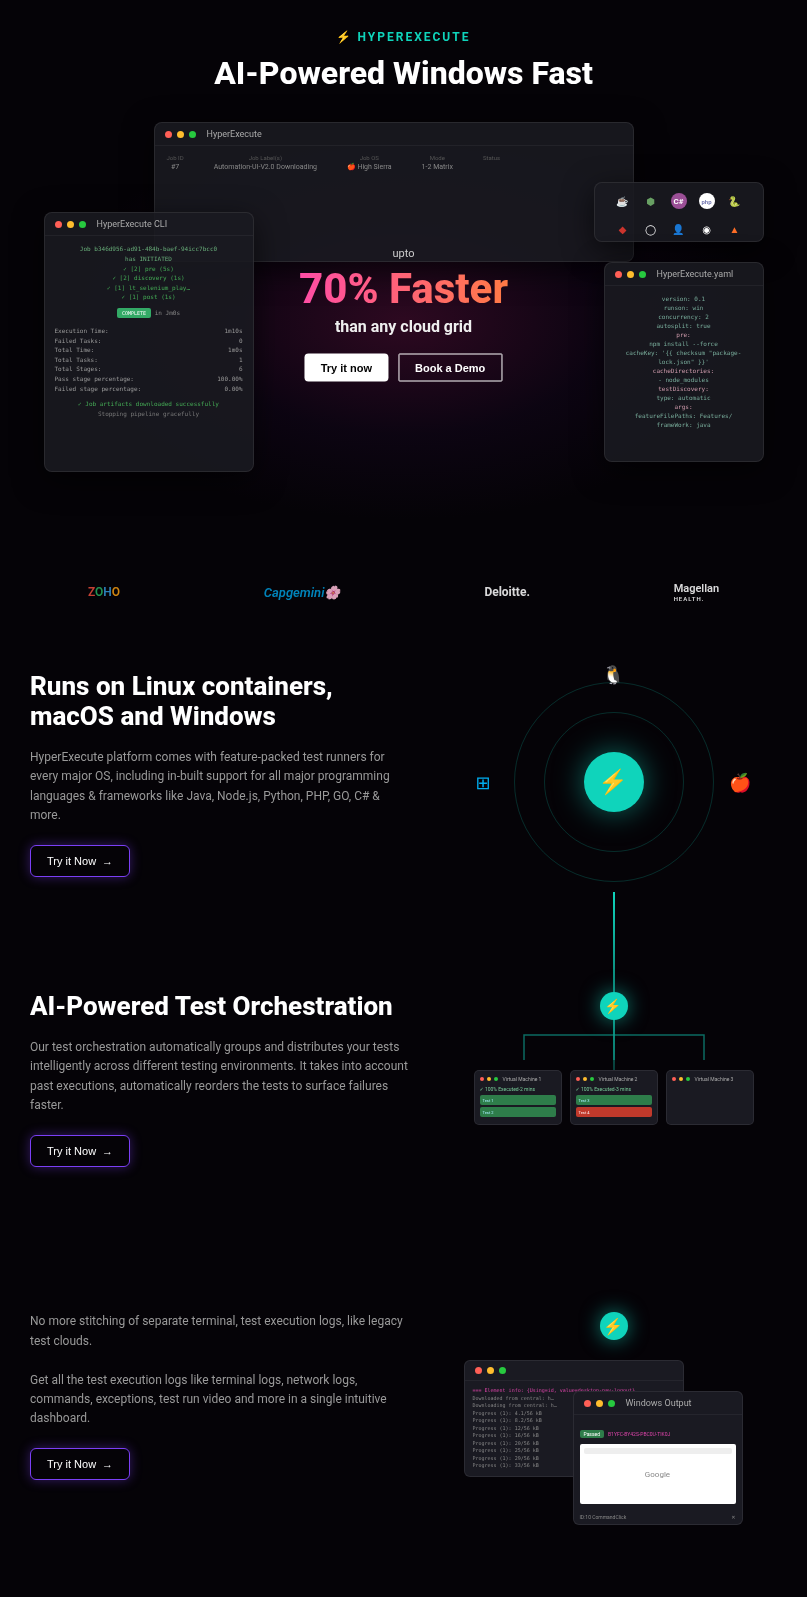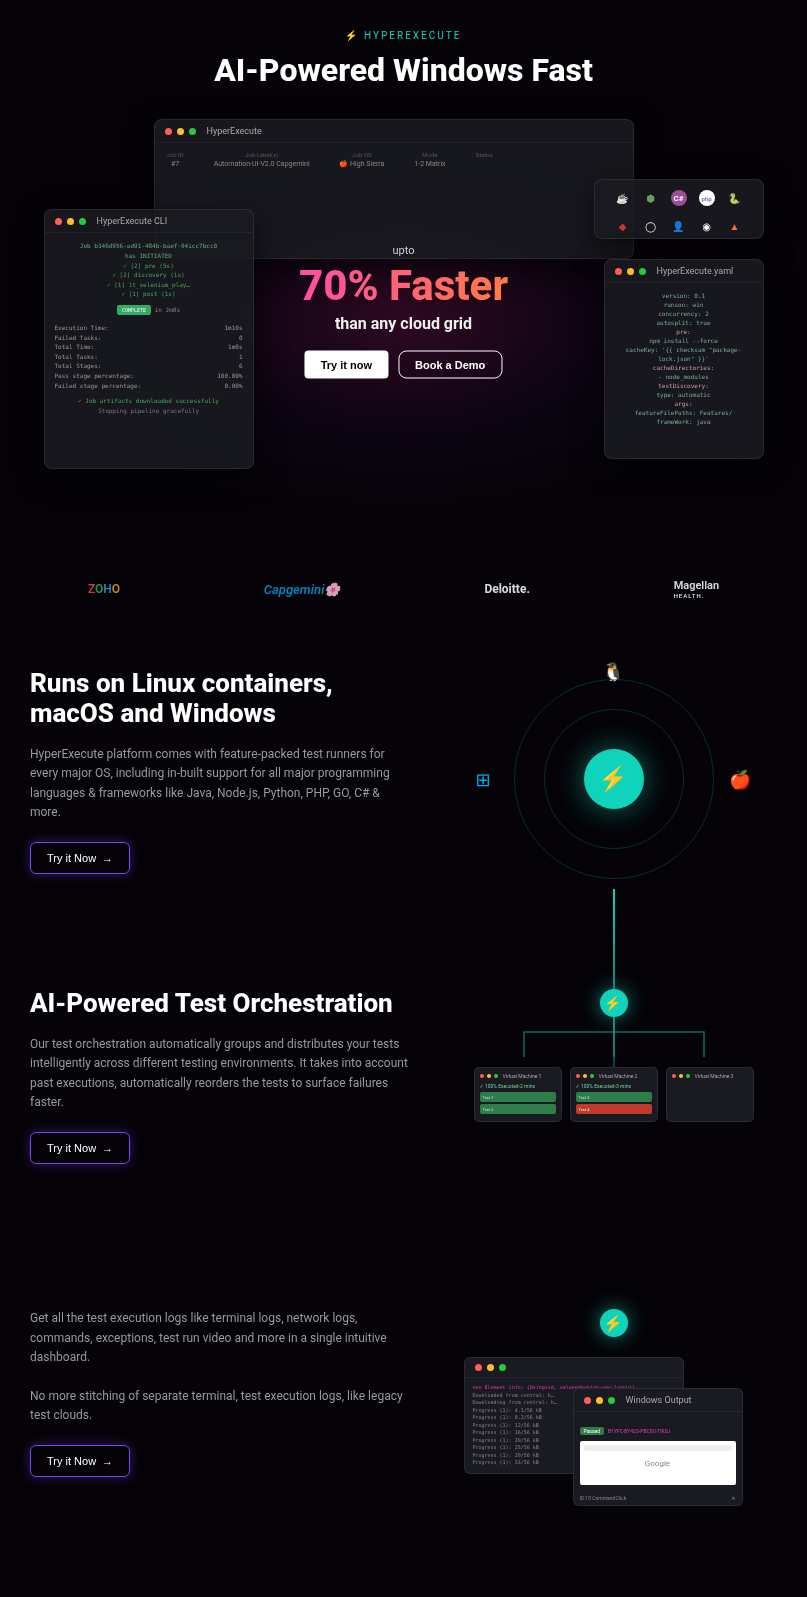--- a/index.html
+++ b/index.html
@@ -1,18 +1,18 @@
 <!DOCTYPE html>
 <html><head>
 <meta charset="utf-8">
 <style>
 *{margin:0;padding:0;box-sizing:border-box}
 body{background:#050307;color:#fff;font-family:-apple-system,BlinkMacSystemFont,'Segoe UI',Roboto,sans-serif;width:807px}
 .hero{padding:30px 20px 40px;text-align:center;position:relative}
-.brand{color:#0fd4bb;font-size:10px;font-weight:400;letter-spacing:2px}
+.brand{color:#0fd4bb;font-size:12px;font-weight:700;letter-spacing:2px}
 .brand-bolt{display:inline-block;margin-right:4px}
 .hero-title{font-size:32px;font-weight:800;line-height:1.2;margin-top:10px}
 .hero-graphic{position:relative;height:400px;margin:30px auto 0;max-width:720px;background:radial-gradient(ellipse at 50% 50%,rgba(120,20,80,0.35),rgba(40,10,60,0.2) 40%,transparent 70%)}
 .win{position:absolute;background:rgba(25,25,32,0.9);border:1px solid rgba(255,255,255,0.08);border-radius:8px;box-shadow:0 8px 30px rgba(0,0,0,0.6)}
 .win-bar{display:flex;align-items:center;padding:6px 10px;border-bottom:1px solid rgba(255,255,255,0.05);gap:5px}
 .dot{width:7px;height:7px;border-radius:50%}
 .dr{background:#ff5f56}.dy{background:#ffbd2e}.dg{background:#27c93f}
 .win-title{font-size:9px;color:#aaa;margin-left:6px}
 .win-main{left:110px;top:0;width:480px;height:140px}
 .win-main .body{padding:8px 12px;font-size:7px;color:#666}
@@ -31,21 +31,21 @@
 .ico{width:16px;height:16px;border-radius:50%;display:flex;align-items:center;justify-content:center;font-size:10px}
 .win-yaml{right:0;top:140px;width:160px;height:200px}
 .yaml-body{padding:8px;font-size:6px;font-family:monospace;color:#7a9;line-height:1.5}
 .yaml-k{color:#c9a}
 .hero-center{position:absolute;left:50%;top:48%;transform:translate(-50%,-50%);text-align:center;z-index:5}
 .upto{font-size:11px;color:#ccc}
 .faster{font-size:42px;font-weight:800;background:linear-gradient(90deg,#ff4da6,#ff7a45);-webkit-background-clip:text;background-clip:text;color:transparent;margin:4px 0}
 .than{font-size:16px;font-weight:700;color:#eee}
 .hero-btns{margin-top:18px;display:flex;gap:10px;justify-content:center}
 .btn-white{background:#fff;color:#000;border:none;padding:8px 16px;font-size:11px;font-weight:600;border-radius:4px;cursor:pointer}
-.btn-outline{background:transparent;color:#fff;border:1px solid #fff;padding:4px 16px;font-size:11px;font-weight:600;border-radius:8px;cursor:pointer}
+.btn-outline{background:transparent;color:#fff;border:1px solid #fff;padding:4px 16px;font-size:11px;font-weight:600;border-radius:1px;cursor:pointer}
 .logos{display:flex;justify-content:space-around;align-items:center;padding:20px 16px;opacity:0.85}
 .logo{font-size:12px;font-weight:600}
 .logo-zoho .z1{color:#e74c3c}.logo-zoho .z2{color:#27ae60}.logo-zoho .z3{color:#3498db}.logo-zoho .z4{color:#f39c12}
 .logo-cap{color:#0099d8;font-style:italic;font-size:13px}
 .logo-del{color:#fff;font-weight:700}
 .logo-mag{color:#fff;font-size:11px}
 .section{display:flex;padding:50px 30px;gap:40px;align-items:flex-start}
 .sec-left{flex:0 0 380px}
 .sec-title{font-size:26px;font-weight:800;line-height:1.15;margin-bottom:16px}
 .sec-desc{font-size:12px;color:#999;line-height:1.6;margin-bottom:20px}
@@ -74,21 +74,21 @@
 .tr{background:#c0392b;color:#fee}
 .console-graphic{position:relative;width:300px;margin:0 auto}
 .con-node{width:28px;height:28px;background:#0fd4bb;border-radius:50%;margin:0 auto 20px;display:flex;align-items:center;justify-content:center;color:#063;box-shadow:0 0 20px rgba(15,212,187,0.6)}
 .con-win{background:#1a1a22;border:1px solid rgba(255,255,255,0.08);border-radius:6px;width:220px;position:relative}
 .con-body{padding:6px 8px;font-size:5px;font-family:monospace;color:#888;line-height:1.5}
 .con-hi{color:#d4a}
 .con-sel{position:absolute;right:-60px;top:30px;width:170px;background:#1a1a22;border:1px solid rgba(255,255,255,0.08);border-radius:6px}
 .sel-body{padding:6px}
 .sel-badge{display:inline-block;background:#2e7d4a;color:#fff;font-size:5px;padding:1px 4px;border-radius:2px}
 .sel-id{font-size:5px;color:#d4a;margin-left:4px}
-.sel-shot{background:#fff;height:44px;margin-top:4px;border-radius:2px;display:flex;align-items:center;justify-content:center;color:#888;font-size:8px;position:relative}
+.sel-shot{background:#fff;height:60px;margin-top:4px;border-radius:2px;display:flex;align-items:center;justify-content:center;color:#888;font-size:8px;position:relative}
 .sel-shot::before{content:'';position:absolute;top:4px;left:4px;right:4px;height:6px;background:#eee;border-radius:2px}
 .sel-foot{display:flex;justify-content:space-between;padding:4px 6px;font-size:5px;color:#888}
 </style>
 </head>
 <body>
 
 <div class="hero">
   <div class="brand"><span class="brand-bolt">⚡</span><span>HYPEREXECUTE</span></div>
   <h1 class="hero-title">
     <span>AI-Powered Windows Fast</span><br>
@@ -103,21 +103,21 @@
           <span class="win-title">HyperExecute</span>
         </div>
       <div class="body">
         <div class="meta-row">
           <div class="meta-col">
               <span class="meta-lbl">Job ID</span>
               <span class="meta-val">#7</span>
             </div>
           <div class="meta-col">
               <span class="meta-lbl">Job Label(s)</span>
-              <span class="meta-val">Automation-UI-V2.0   Capgemini</span>
+              <span class="meta-val">Automation-UI-V2.0   Downloading</span>
             </div>
           <div class="meta-col">
               <span class="meta-lbl">Job OS</span>
               <span class="meta-val">🍎 High Sierra</span>
             </div>
           <div class="meta-col">
               <span class="meta-lbl">Mode</span>
               <span class="meta-val">1-2 Matrix</span>
             </div>
           <div class="meta-col">
@@ -305,22 +305,22 @@
               <span class="mac-title">Virtual Machine 3</span>
             </div>
         </div>
       </div>
     </div>
   </div>
 </div>
 
 <div class="section">
   <div class="sec-left">
+    <p class="sec-desc">No more stitching of separate terminal, test execution logs, like legacy test clouds.</p>
     <p class="sec-desc">Get all the test execution logs like terminal logs, network logs, commands, exceptions, test run video and more in a single intuitive dashboard.</p>
-    <p class="sec-desc">No more stitching of separate terminal, test execution logs, like legacy test clouds.</p>
     <button class="btn-try">
         <span>Try it Now</span>
         <span>→</span>
       </button>
   </div>
   <div class="sec-right">
     <div class="console-graphic">
       <div class="con-node">⚡</div>
       <div class="con-win">
         <div class="win-bar">

